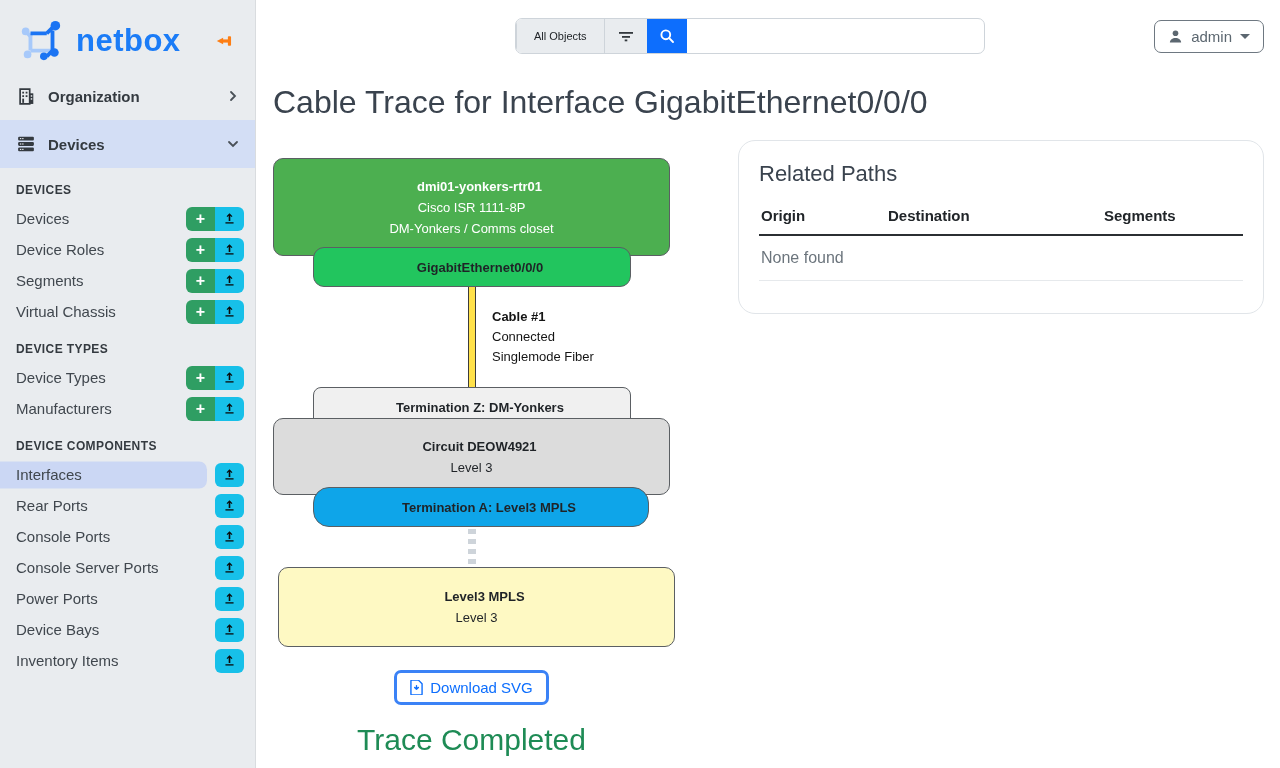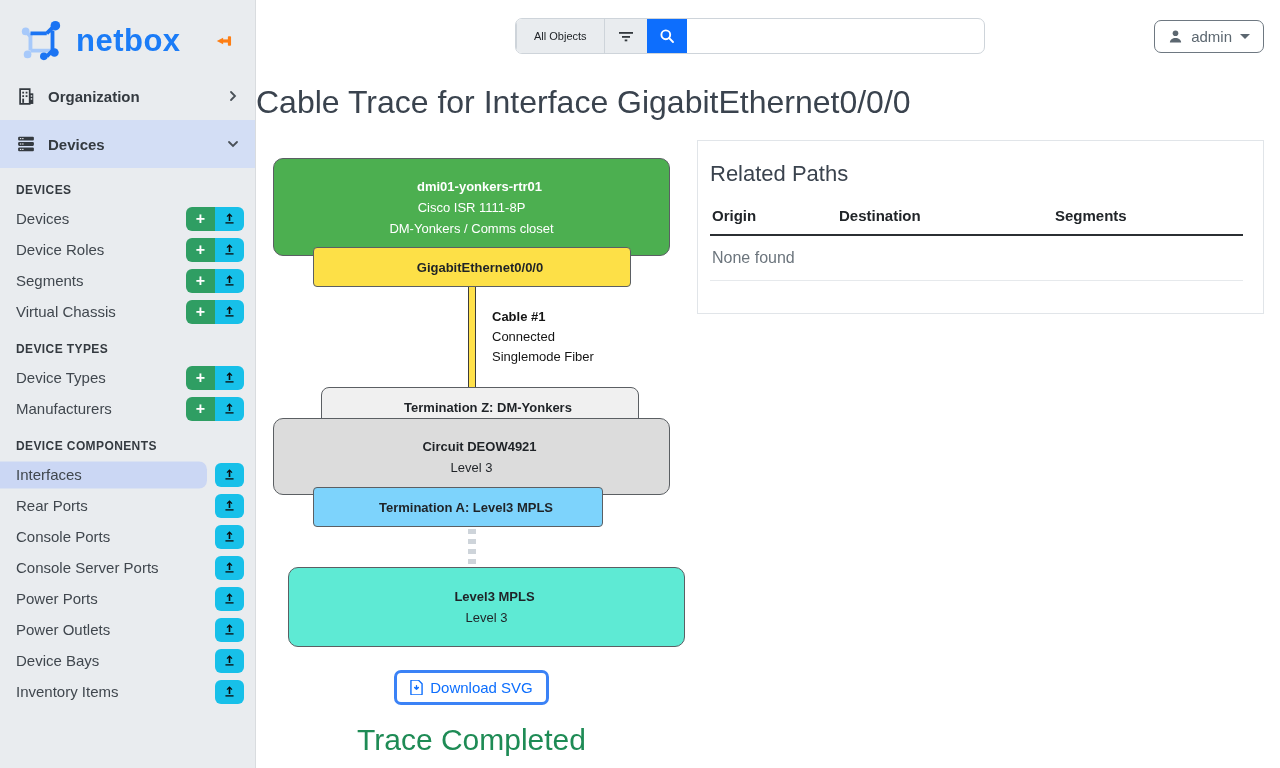--- a/index.html
+++ b/index.html
@@ -49,57 +49,57 @@
             justify-content:center; cursor:pointer; }
   .tb-right { flex:1; display:flex; justify-content:flex-end;margin-left:36px; }
   .user-btn { display:flex; align-items:center; gap:8px; background:none; cursor:pointer;
               border:1px solid #6e7881; border-radius:7px; padding:7px 13px;
               color:#5c6770; font-size:15px; font-family:"Liberation Sans",sans-serif; }
   .caret-down { width:0; height:0; border-left:5px solid transparent; border-right:5px solid transparent;
                 border-top:5px solid #5c6770; }
 
   
   .page-title { font-size:32px; font-weight:400; color:#3a434e; margin:8px 0 0 0;
-                line-height:44px; }
+                padding-left:17px; line-height:44px; }
   .content-row { display:flex; padding:0 16px 0 17px; margin-top:16px; }
 
   
   .trace-col { position:relative; width:424px; height:640px; flex-shrink:0; }
   .tnode { position:absolute; border:1px solid #5b5f63; text-align:center;
            display:flex; flex-direction:column; justify-content:center; gap:6px; cursor:pointer; }
   .tnode .t1 { font-size:13px; font-weight:700;padding-left:16px; }
   .tnode .t2 { font-size:13px; }
   .node-device { left:0; top:18px; width:397px; height:98px; background:#4caf50;
                  border-radius:10px; color:#fff; }
-  .node-iface  { left:40px; top:107px; width:318px; height:40px; background:#fde047;
-                 border-radius:4px; color:#1f2327; }
-  .node-termz  { left:48px; top:247px; width:318px; height:40px; background:#f0f0f0;
+  .node-iface  { left:40px; top:107px; width:318px; height:40px; background:#22c55e;
+                 border-radius:11px; color:#1f2327; }
+  .node-termz  { left:40px; top:247px; width:318px; height:40px; background:#f0f0f0;
                  border-radius:8px; color:#1f2327; }
   .node-circuit{ left:0; top:278px; width:397px; height:77px; background:#dcdcdc;
                  border-radius:10px; color:#1f2327; }
-  .node-terma  { left:40px; top:347px; width:290px; height:40px; background:#7dd3fc;
-                 border-radius:4px; color:#1f2327; }
-  .node-net    { left:15px; top:427px; width:397px; height:80px; background:#5eead4;
+  .node-terma  { left:40px; top:347px; width:336px; height:40px; background:#0ea5e9;
+                 border-radius:16px; color:#1f2327; }
+  .node-net    { left:5px; top:427px; width:397px; height:80px; background:#fef9c3;
                  border-radius:10px; color:#1f2327; }
   .cable-bar { position:absolute; left:195px; top:147px; width:8px; height:100px;
                background:#ffe14a; border-left:1px solid #3c3c3c; border-right:1px solid #3c3c3c; }
   .cable-label { position:absolute; left:219px; top:167px; font-size:13px; color:#151515; line-height:20px; }
   .cable-label .cl1 { font-weight:700; }
   .dash-line { position:absolute; left:195px; top:389px; width:8px; height:36px;
                background:repeating-linear-gradient(to bottom,#ced4da 0 5px,transparent 5px 10px); }
   .dl-wrap { position:absolute; left:0; top:530px; width:397px; text-align:center; }
   .dl-btn { display:inline-flex; align-items:center; gap:7px; background:#fff; cursor:pointer;
             border:3px solid #3b82f6; border-radius:7px; color:#0d6efd; font-size:15px;
             padding:6px 13px; font-family:"Liberation Sans",sans-serif; }
   .trace-status { position:absolute; left:0; top:583px; width:397px; text-align:center;
                   font-size:30px; color:#1e8b55; }
 
   
   .paths-col { flex:1; }
-  .card { border:1px solid #e1e5e9; border-radius:0; background:#fff; padding:20px 20px 32px 12px; }
+  .card { border:1px solid #e1e5e9; border-radius:17px; background:#fff; padding:20px 20px 32px 20px;margin-left:41px; }
   .card-title { font-size:22px; font-weight:400; color:#3a434e; margin-bottom:20px; }
   .ptable { width:100%; border-collapse:collapse; }
   .ptable th { text-align:left; font-size:15px; color:#212529; padding:0 0 10px 2px;
                border-bottom:2px solid #2b2f33; }
   .ptable th.c-origin { width:127px; } .ptable th.c-dest { width:216px; }
   .ptable td { font-size:16px; color:#6c757d; padding:13px 0 13px 2px; border-bottom:1px solid #e6e9ec; }
 
   .icon-svg { display:block; }
 </style>
 </head>
@@ -306,31 +306,20 @@
     <span class="btn-pair">
       <button class="sbtn import solo">
         <svg class="icon-svg" width="13" height="13" viewBox="0 0 16 16" fill="#0b0b0b">
             <path d="M8 1.5l3.6 3.8-1.1 1L9 4.6V11H7V4.6L5.5 6.3l-1.1-1z"></path>
             <rect x="3" y="12.6" width="10" height="1.6"></rect>
           </svg>
       </button>
     </span>
   </div>
   <div class="side-item">
-    <span class="side-label">Power Outlets</span>
-    <span class="btn-pair">
-      <button class="sbtn import solo">
-        <svg class="icon-svg" width="13" height="13" viewBox="0 0 16 16" fill="#0b0b0b">
-            <path d="M8 1.5l3.6 3.8-1.1 1L9 4.6V11H7V4.6L5.5 6.3l-1.1-1z"></path>
-            <rect x="3" y="12.6" width="10" height="1.6"></rect>
-          </svg>
-      </button>
-    </span>
-  </div>
-  <div class="side-item">
     <span class="side-label">Device Bays</span>
     <span class="btn-pair">
       <button class="sbtn import solo">
         <svg class="icon-svg" width="13" height="13" viewBox="0 0 16 16" fill="#0b0b0b">
             <path d="M8 1.5l3.6 3.8-1.1 1L9 4.6V11H7V4.6L5.5 6.3l-1.1-1z"></path>
             <rect x="3" y="12.6" width="10" height="1.6"></rect>
           </svg>
       </button>
     </span>
   </div>

